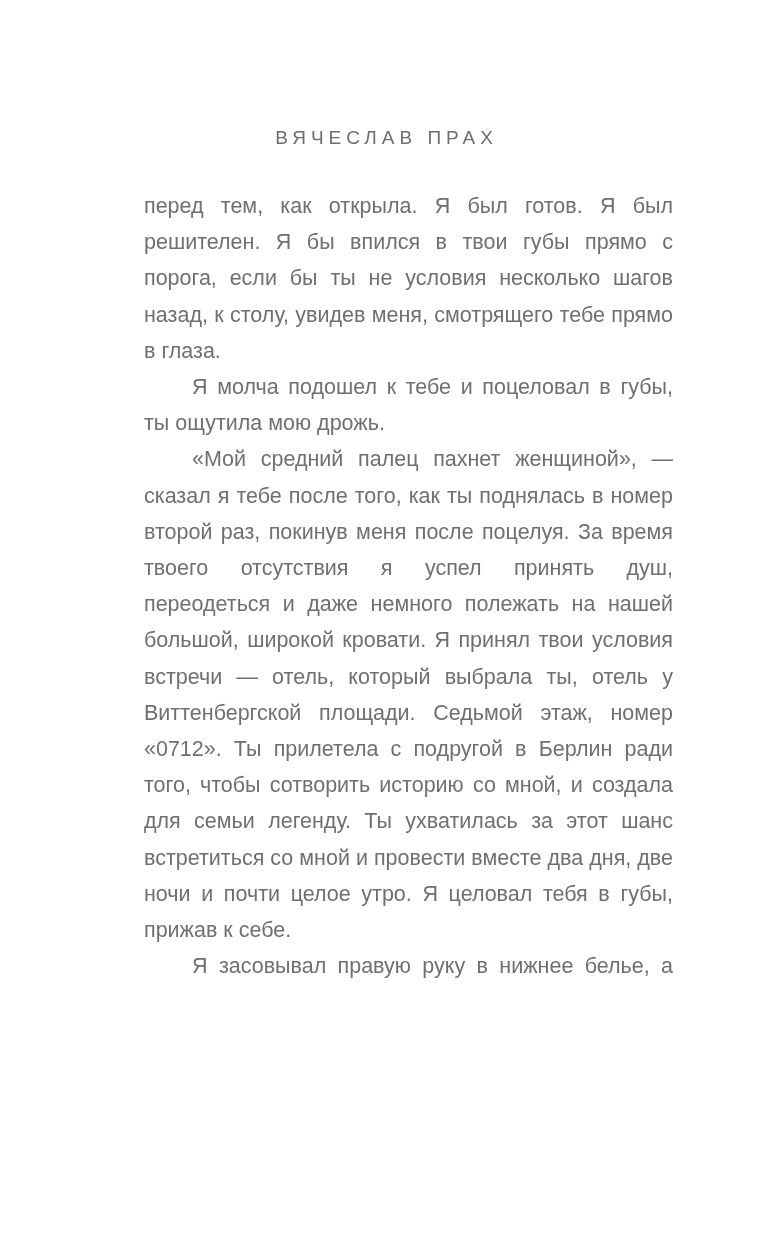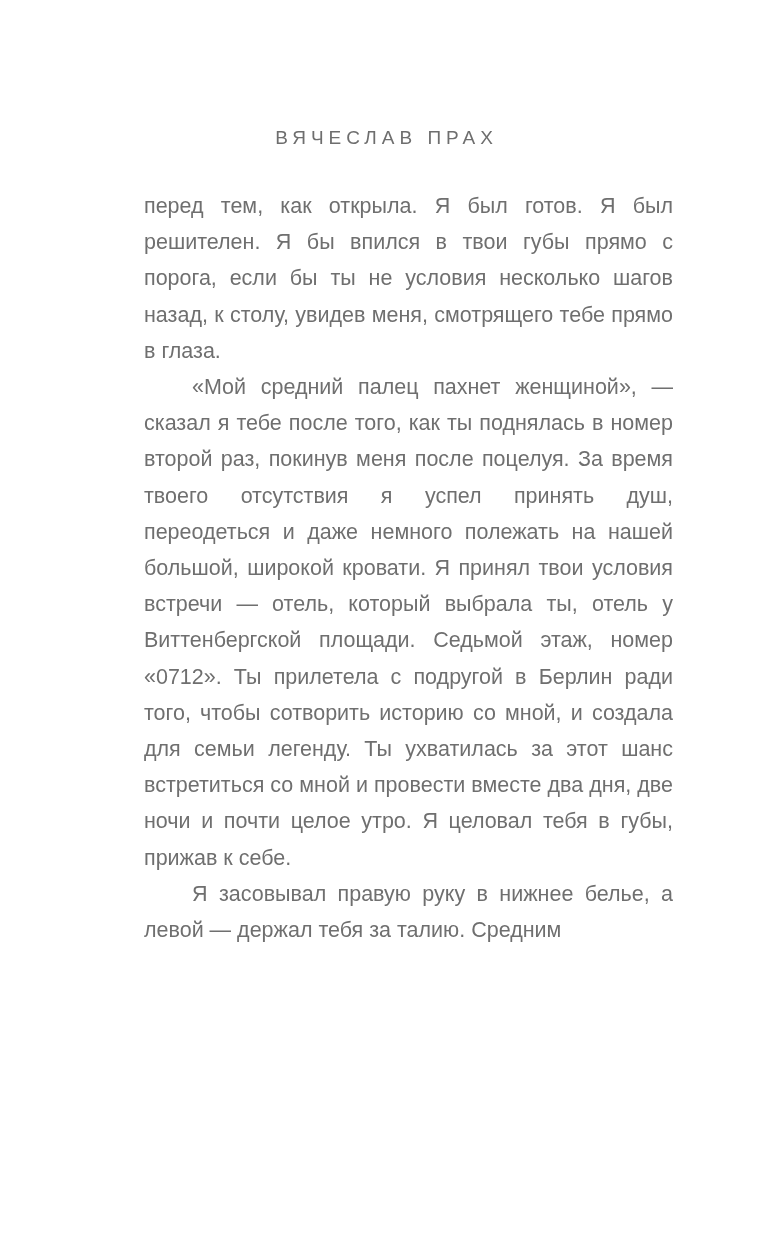--- a/index.html
+++ b/index.html
@@ -81,20 +81,21 @@
 </head>
 <body>
 
 <div class="page">
 
   <div class="running-head">ВЯЧЕСЛАВ ПРАХ</div>
 
   <div class="text-column">
     <p class="para">перед тем, как открыла. Я был готов. Я был решителен. Я бы впился в твои губы прямо с порога, если бы ты не условия несколько шагов назад, к столу, увидев меня, смотрящего тебе прямо в глаза.</p>
 
+    <p class="para indent">Я молча подошел к тебе и поцеловал в губы, ты ощутила мою дрожь.</p>
 
 
     <p class="para indent">«Мой средний палец пахнет женщиной», — сказал я тебе после того, как ты поднялась в номер второй раз, покинув меня после поцелуя. За время твоего отсутствия я успел принять душ, переодеться и даже немного полежать на нашей большой, широкой кровати. Я принял твои условия встречи — отель, который выбрала ты, отель у Виттенбергской площади. Седьмой этаж, номер «0712». Ты прилетела с подругой в Берлин ради того, чтобы сотворить историю со мной, и создала для семьи легенду. Ты ухватилась за этот шанс встретиться со мной и провести вместе два дня, две ночи и почти целое утро. Я целовал тебя в губы, прижав к себе.</p>
 
     <p class="para indent">Я засовывал правую руку в нижнее белье, а левой — держал тебя за талию. Средним</p>
   </div>
 
   <div class="folio">12</div>
 
 </div>

